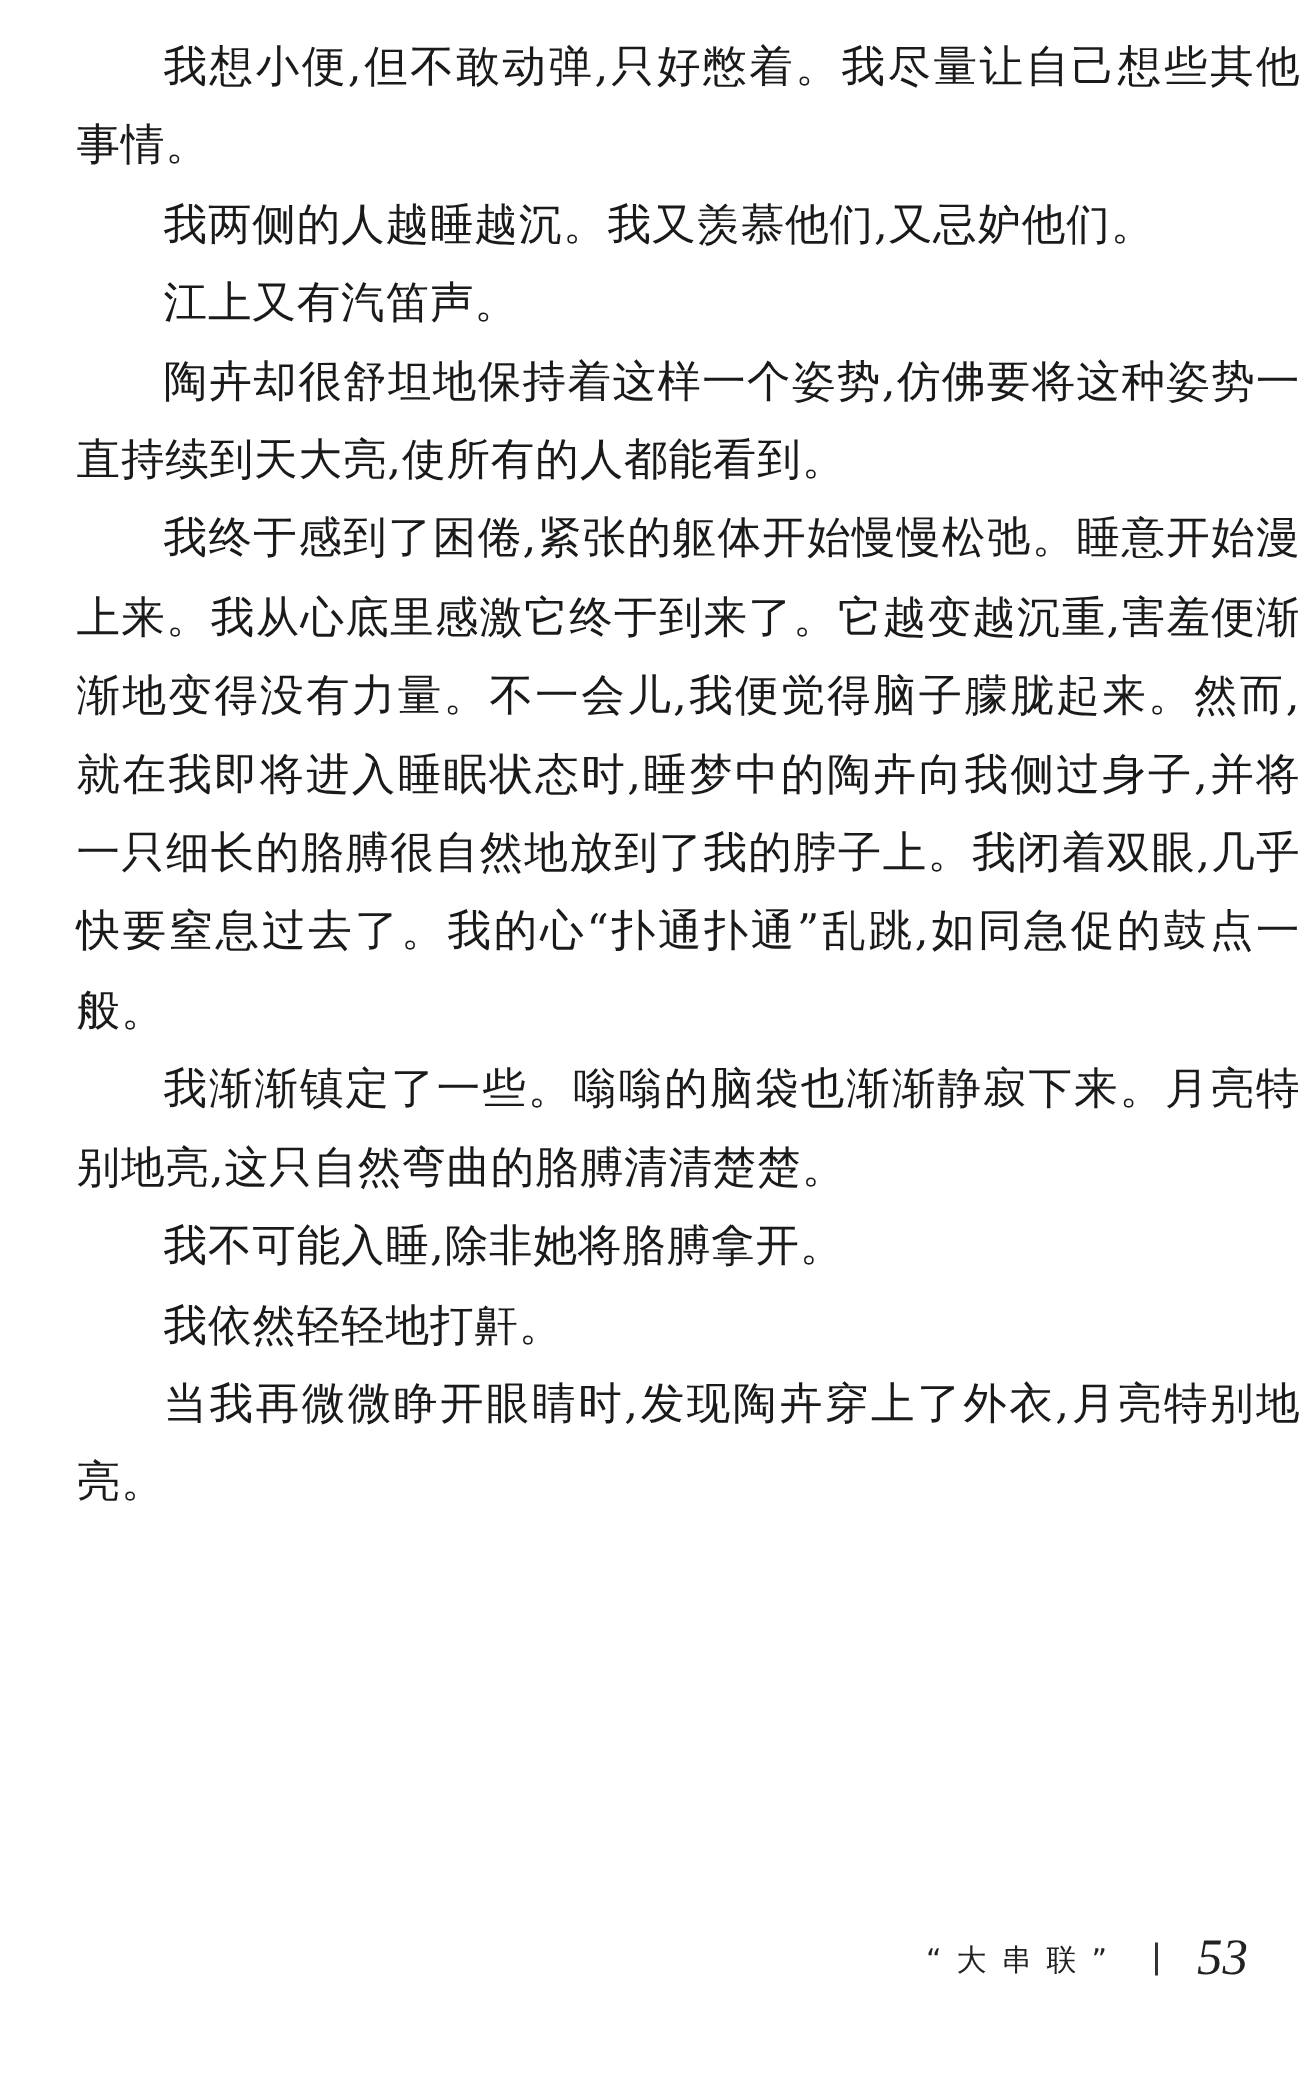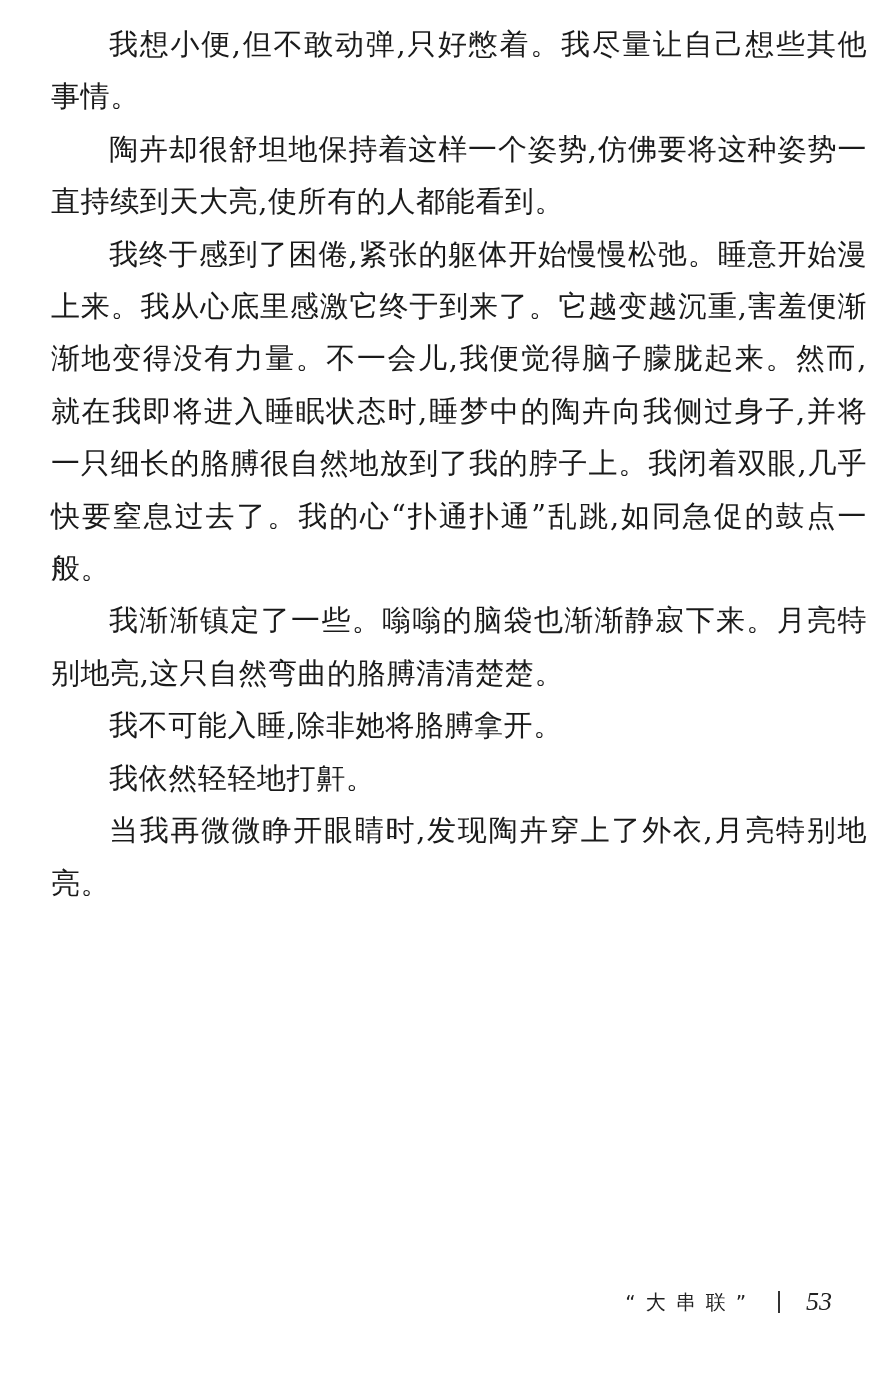--- a/index.html
+++ b/index.html
@@ -20,27 +20,29 @@
     text-align-last: left;
     letter-spacing: 0.6px;
   }
   .footer {
     position: absolute; right: 40px; top: 1287px;
     display: flex; align-items: center;
     font-size: 20px; color: #222;
   }
   .running-title { letter-spacing: 10px; font-family: "DejaVu Sans", sans-serif; }
   .divider { width: 2px; height: 22px; background: #333; margin: 0 26px 0 22px; }
-  .page-number { font-style: italic; font-size: 26px; font-family: "Liberation Serif", serif; }
+  .page-number { font-style: italic; font-size: 34px; font-family: "Liberation Serif", serif; }
 </style>
 </head>
 <body>
 
 <div class="page-body">
   <p class="para">我想小便,但不敢动弹,只好憋着。我尽量让自己想些其他事情。</p>
+  <p class="para">我两侧的人越睡越沉。我又羡慕他们,又忌妒他们。</p>
+  <p class="para">江上又有汽笛声。</p>
   <p class="para">陶卉却很舒坦地保持着这样一个姿势,仿佛要将这种姿势一直持续到天大亮,使所有的人都能看到。</p>
   <p class="para">我终于感到了困倦,紧张的躯体开始慢慢松弛。睡意开始漫上来。我从心底里感激它终于到来了。它越变越沉重,害羞便渐渐地变得没有力量。不一会儿,我便觉得脑子朦胧起来。然而,就在我即将进入睡眠状态时,睡梦中的陶卉向我侧过身子,并将一只细长的胳膊很自然地放到了我的脖子上。我闭着双眼,几乎快要窒息过去了。我的心“扑通扑通”乱跳,如同急促的鼓点一般。</p>
   <p class="para">我渐渐镇定了一些。嗡嗡的脑袋也渐渐静寂下来。月亮特别地亮,这只自然弯曲的胳膊清清楚楚。</p>
   <p class="para">我不可能入睡,除非她将胳膊拿开。</p>
   <p class="para">我依然轻轻地打鼾。</p>
   <p class="para">当我再微微睁开眼睛时,发现陶卉穿上了外衣,月亮特别地亮。</p>
 </div>
 
 <div class="footer">
   <span class="running-title">“大串联”</span>

